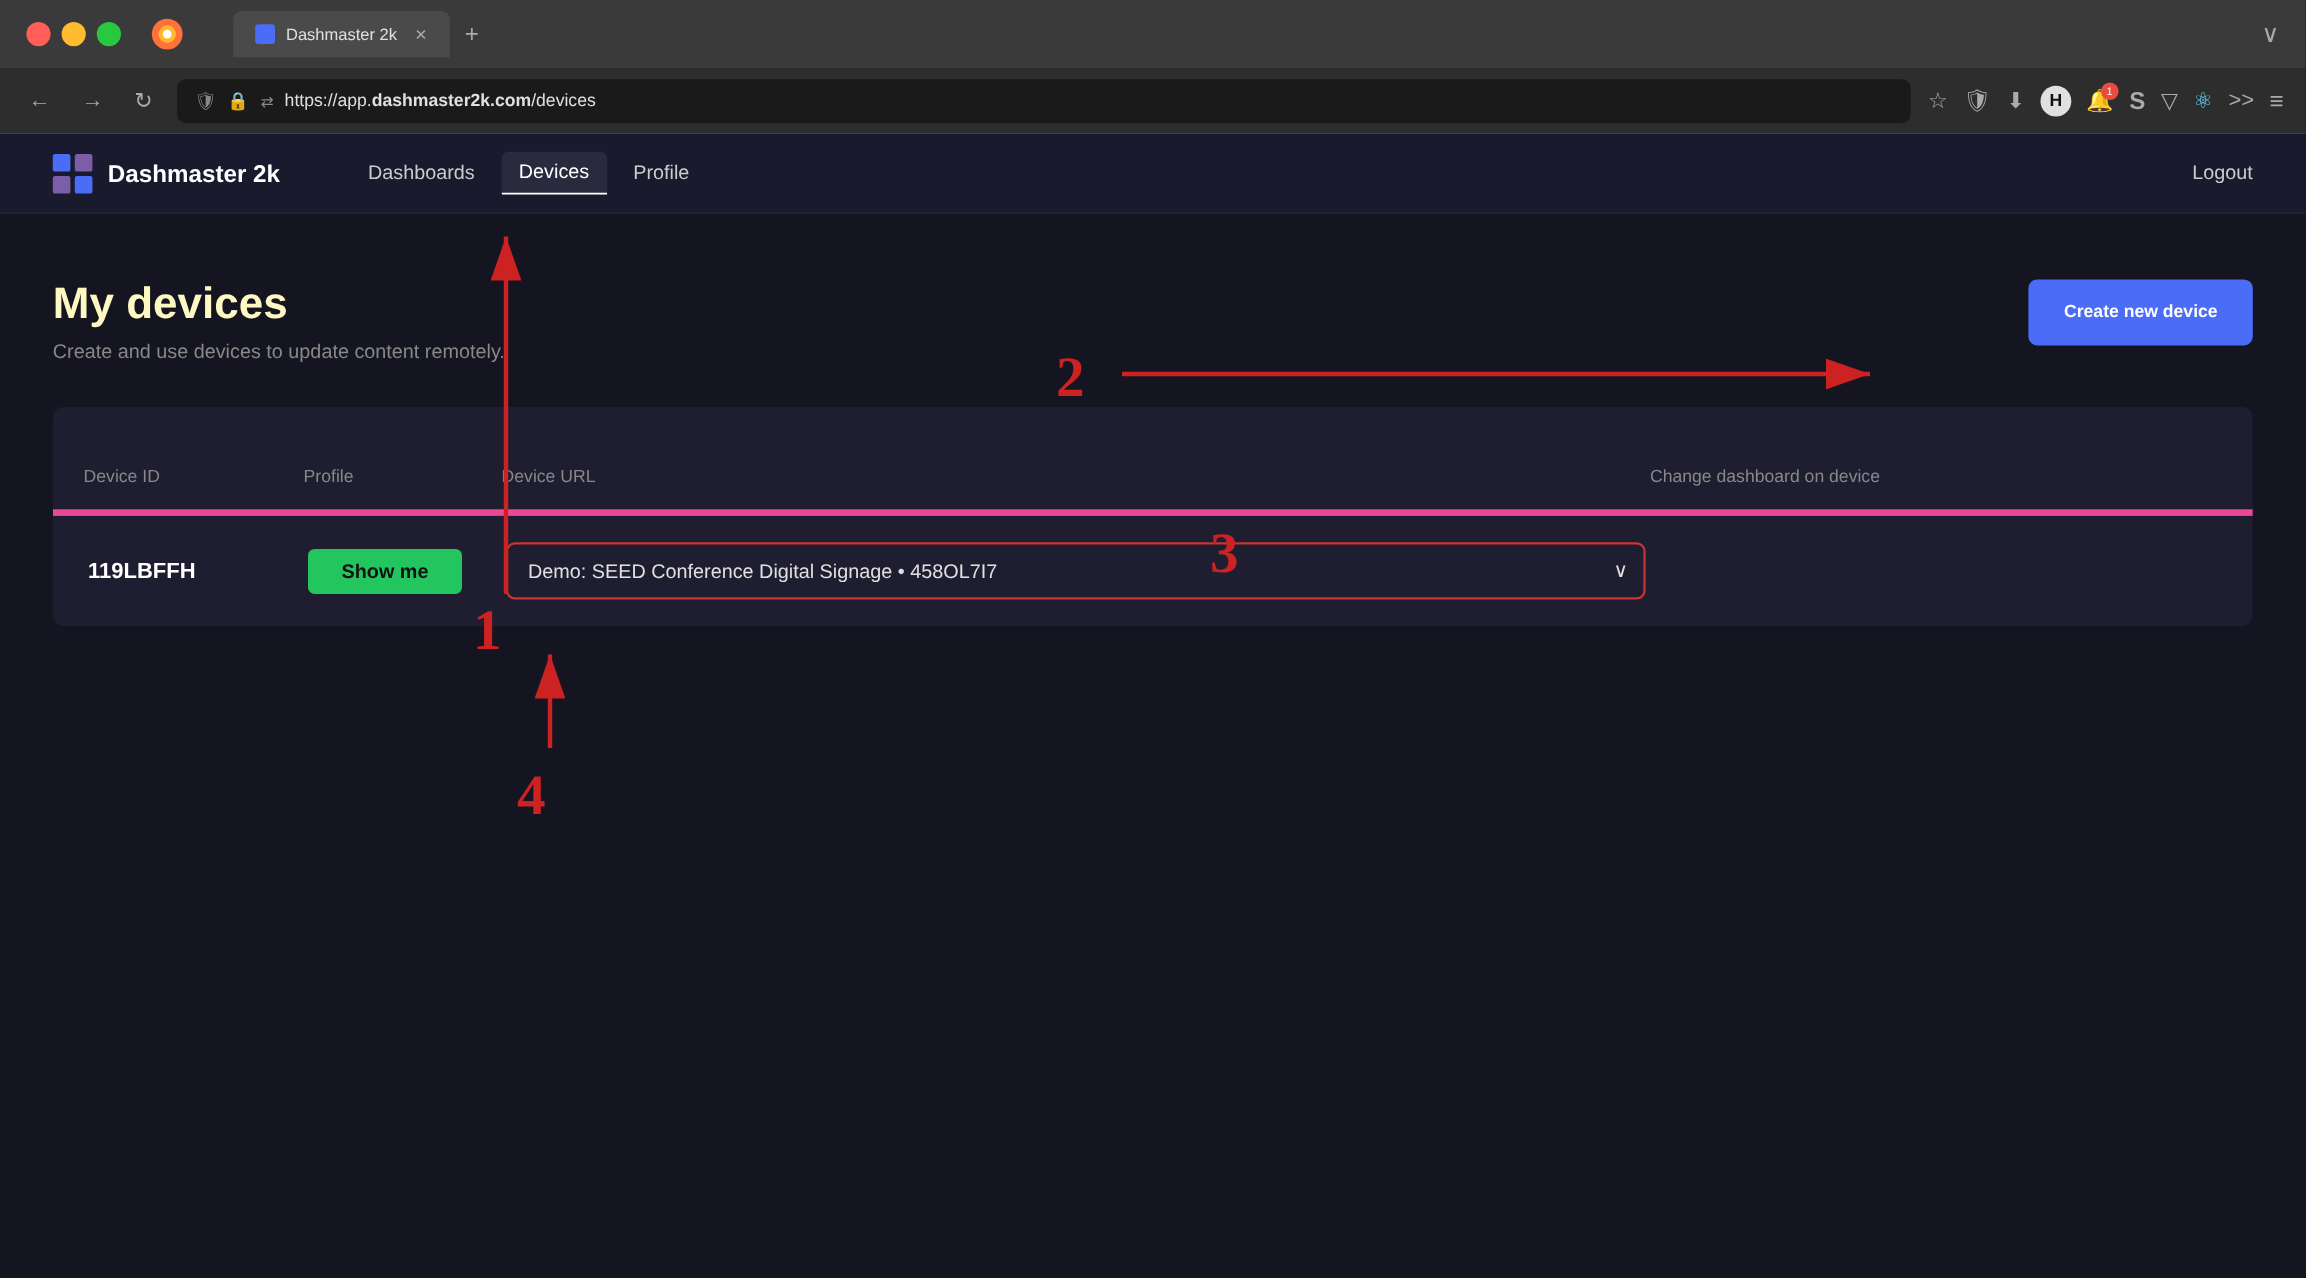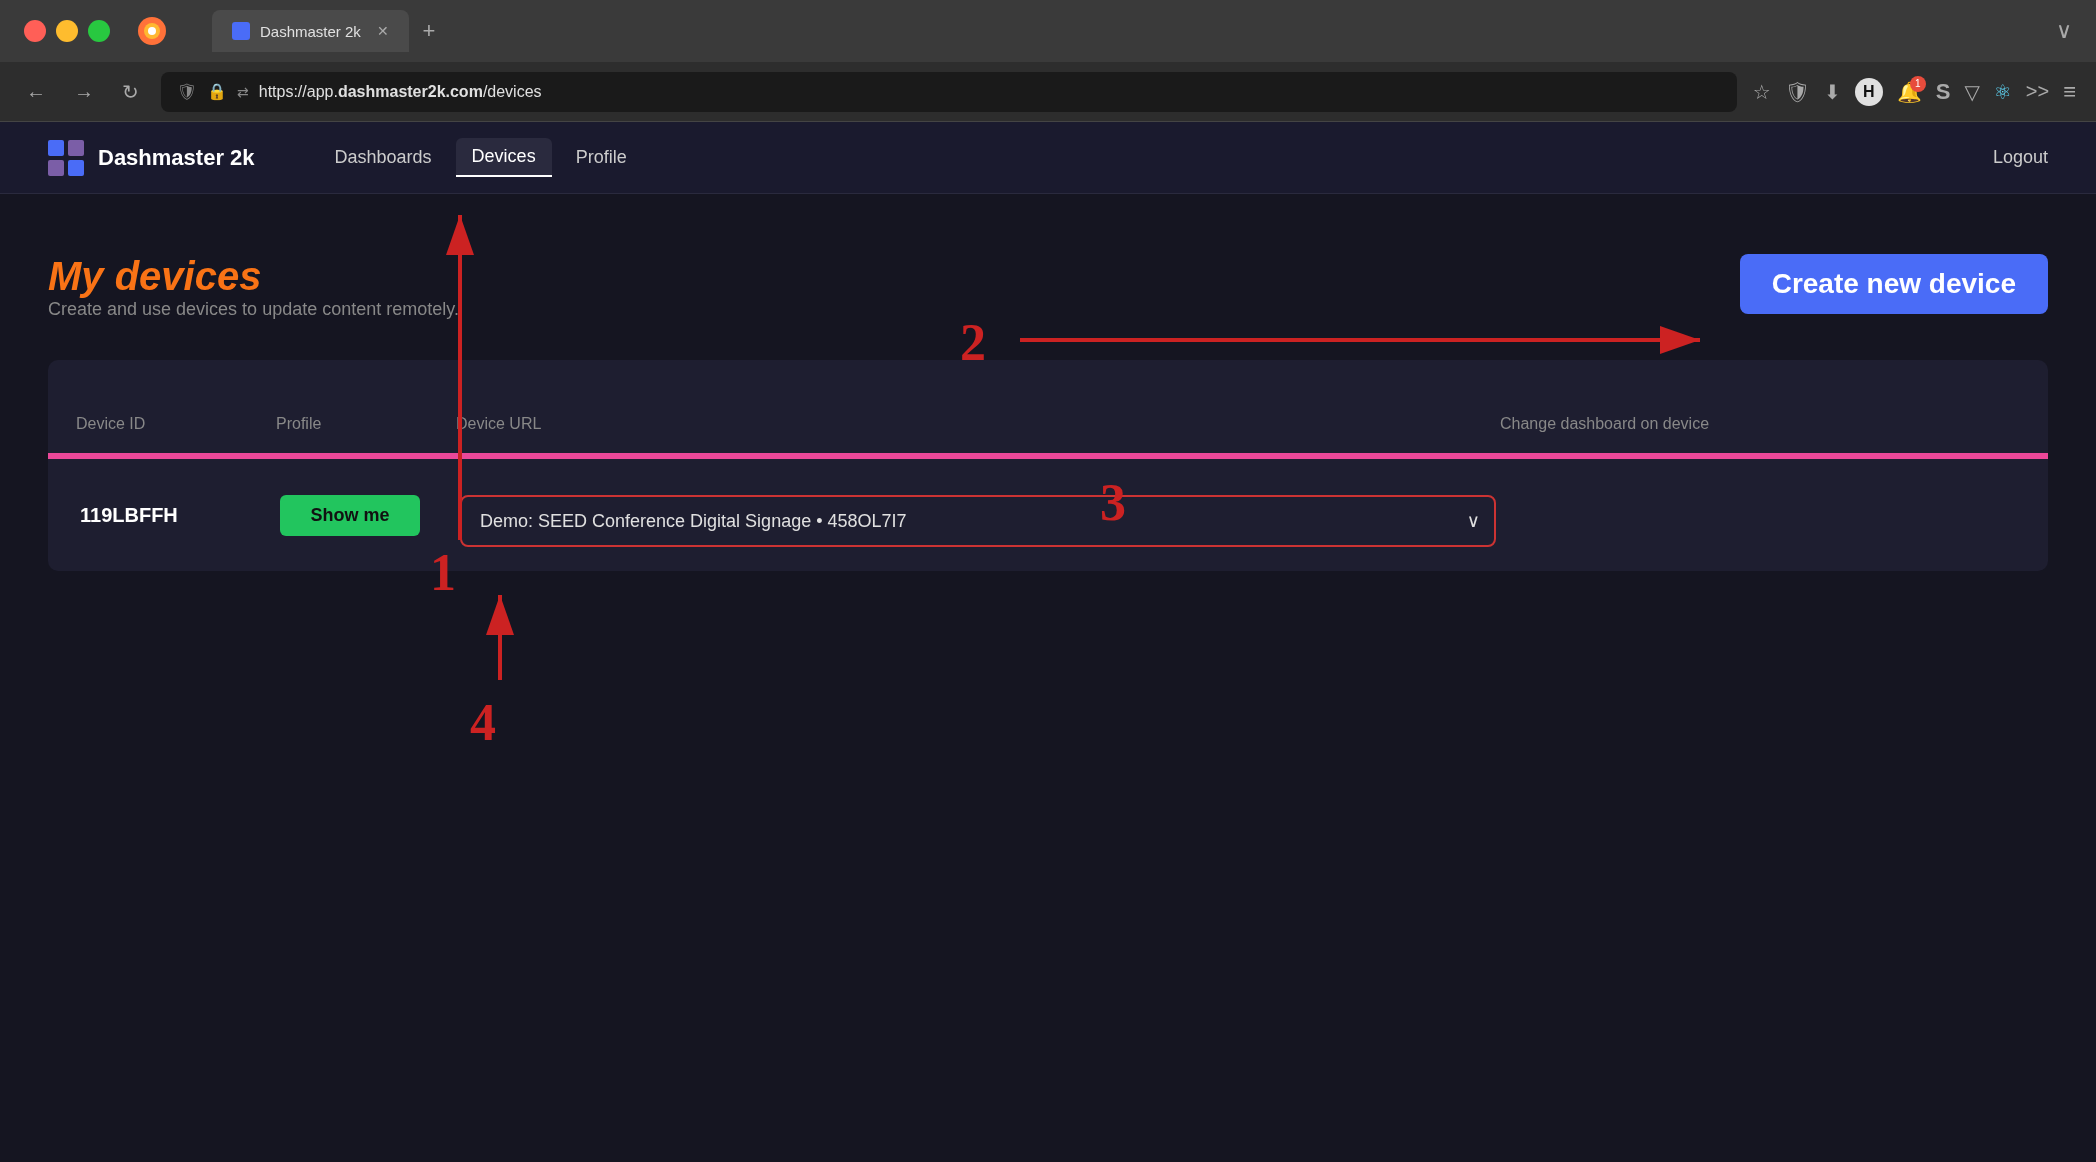--- a/index.html
+++ b/index.html
@@ -232,38 +232,38 @@
     }
 
     .page-header {
       display: flex;
       justify-content: space-between;
       align-items: flex-start;
       margin-bottom: 20px;
     }
 
     .page-title {
-      color: #f97316;
+      color: #fef9c3;
       font-size: 40px;
       font-weight: 700;
-      font-style: italic;
+      margin-bottom: 10px;
     }
 
     .page-subtitle {
       color: #888;
       font-size: 18px;
     }
 
     .create-btn {
       background: #4a6cf7;
       color: #ffffff;
       border: none;
       border-radius: 8px;
       padding: 16px 32px;
-      font-size: 28px;
+      font-size: 16px;
       font-weight: 600;
       cursor: pointer;
       white-space: nowrap;
       height: 60px;
       display: flex;
       align-items: center;
     }
 
     
     .devices-table {
@@ -316,21 +316,20 @@
 
     .device-url {
       color: #e0e0e0;
       font-size: 18px;
       text-decoration: underline;
     }
 
     .select-wrapper {
       position: relative;
       width: 100%;
-      margin-top: 12px;
     }
 
     .select-wrapper select {
       background: #1e1e30;
       color: #e0e0e0;
       border: 2px solid #cc3333;
       border-radius: 8px;
       padding: 14px 50px 14px 18px;
       font-size: 18px;
       width: 100%;

